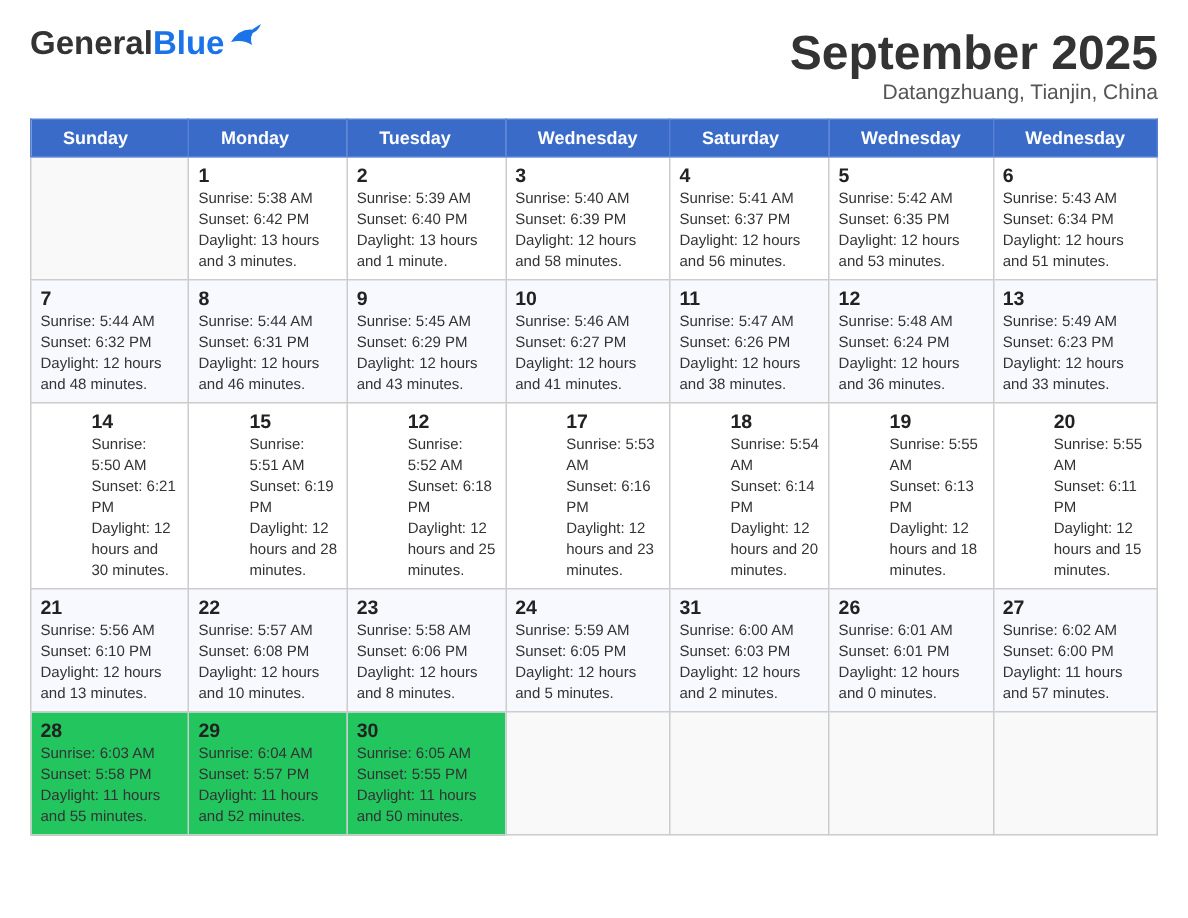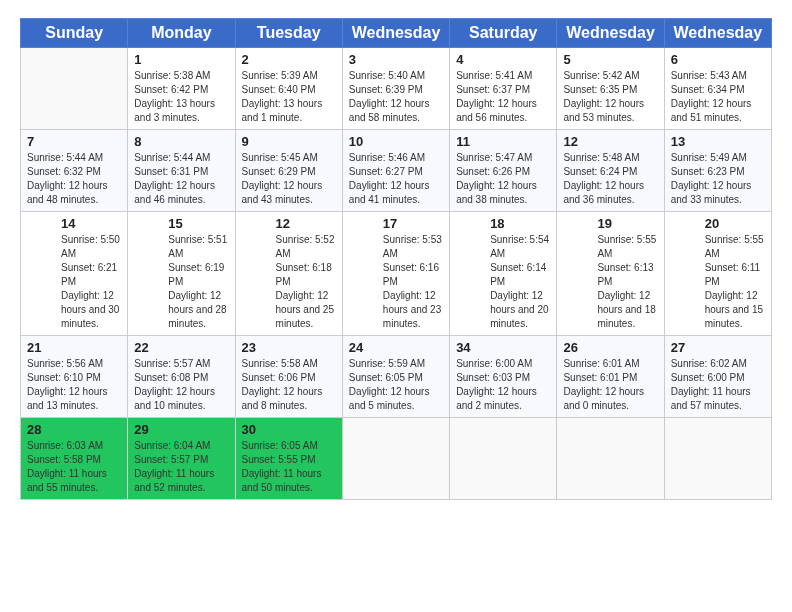--- a/index.html
+++ b/index.html
@@ -41,23 +41,23 @@
       color: #555;
     }
     .calendar {
       width: 100%;
       border-collapse: collapse;
       font-size: 11px;
     }
     .calendar th {
       background: #3a6bc9;
       color: #fff;
-      text-align: center;
-      padding: 5px 8px;
-      font-size: 16px;
+      text-align: left;
+      padding: 5px 21px;
+      font-size: 12px;
       font-weight: bold;
       border: 1px solid #5580d4;
     }
     .calendar td {
       border: 1px solid #ccc;
       vertical-align: top;
       padding: 4px 6px;
       width: calc(100% / 7);
       min-height: 70px;
       height: 80px;
@@ -87,20 +87,37 @@
     .week-row-3 td { background: #fff; padding-left: 40px; }
     .week-row-4 td { background: #f0f5fc; }
     .week-row-5 td { background: #22c55e; }
     .week-row-1 td.empty, .week-row-2 td.empty, .week-row-3 td.empty,
     .week-row-4 td.empty, .week-row-5 td.empty { background: #f9f9f9; }
   </style>
 </head>
 <body>
 
 <div class="page">
+  <div class="header">
+    <div class="logo">
+      <div style="display:flex; align-items:center; gap:0px;">
+        <div style="font-size:22px; font-weight:bold; color:#333; line-height:1;">
+          <span>General</span><span style="color:#1a73e8;">Blue</span>
+        </div>
+        <svg width="22" height="18" viewBox="0 0 22 18" style="margin-left:2px; margin-top:-8px;">
+          <path d="M2,12 Q8,2 18,4 Q14,8 16,14 Q10,10 2,12Z" fill="#1a73e8"></path>
+          <path d="M16,4 Q20,1 22,0 Q20,5 16,6Z" fill="#1a73e8"></path>
+        </svg>
+      </div>
+    </div>
+    <div class="title-block">
+      <div class="month-title">September 2025</div>
+      <div class="subtitle">Datangzhuang, Tianjin, China</div>
+    </div>
+  </div>
 
   <table class="calendar">
     <thead>
       <tr>
       <th>Sunday</th>
           <th>Monday</th>
           <th>Tuesday</th>
           <th>Wednesday</th>
           <th>Saturday</th>
           <th>Wednesday</th>
@@ -206,21 +223,21 @@
           </td>
           <td>
             <span class="day-number">23</span>
             <div class="day-info">Sunrise: 5:58 AM<br>Sunset: 6:06 PM<br>Daylight: 12 hours and 8 minutes.</div>
           </td>
           <td>
             <span class="day-number">24</span>
             <div class="day-info">Sunrise: 5:59 AM<br>Sunset: 6:05 PM<br>Daylight: 12 hours and 5 minutes.</div>
           </td>
           <td>
-            <span class="day-number">34</span>
+            <span class="day-number">31</span>
             <div class="day-info">Sunrise: 6:00 AM<br>Sunset: 6:03 PM<br>Daylight: 12 hours and 2 minutes.</div>
           </td>
           <td>
             <span class="day-number">26</span>
             <div class="day-info">Sunrise: 6:01 AM<br>Sunset: 6:01 PM<br>Daylight: 12 hours and 0 minutes.</div>
           </td>
           <td>
             <span class="day-number">27</span>
             <div class="day-info">Sunrise: 6:02 AM<br>Sunset: 6:00 PM<br>Daylight: 11 hours and 57 minutes.</div>
           </td>

